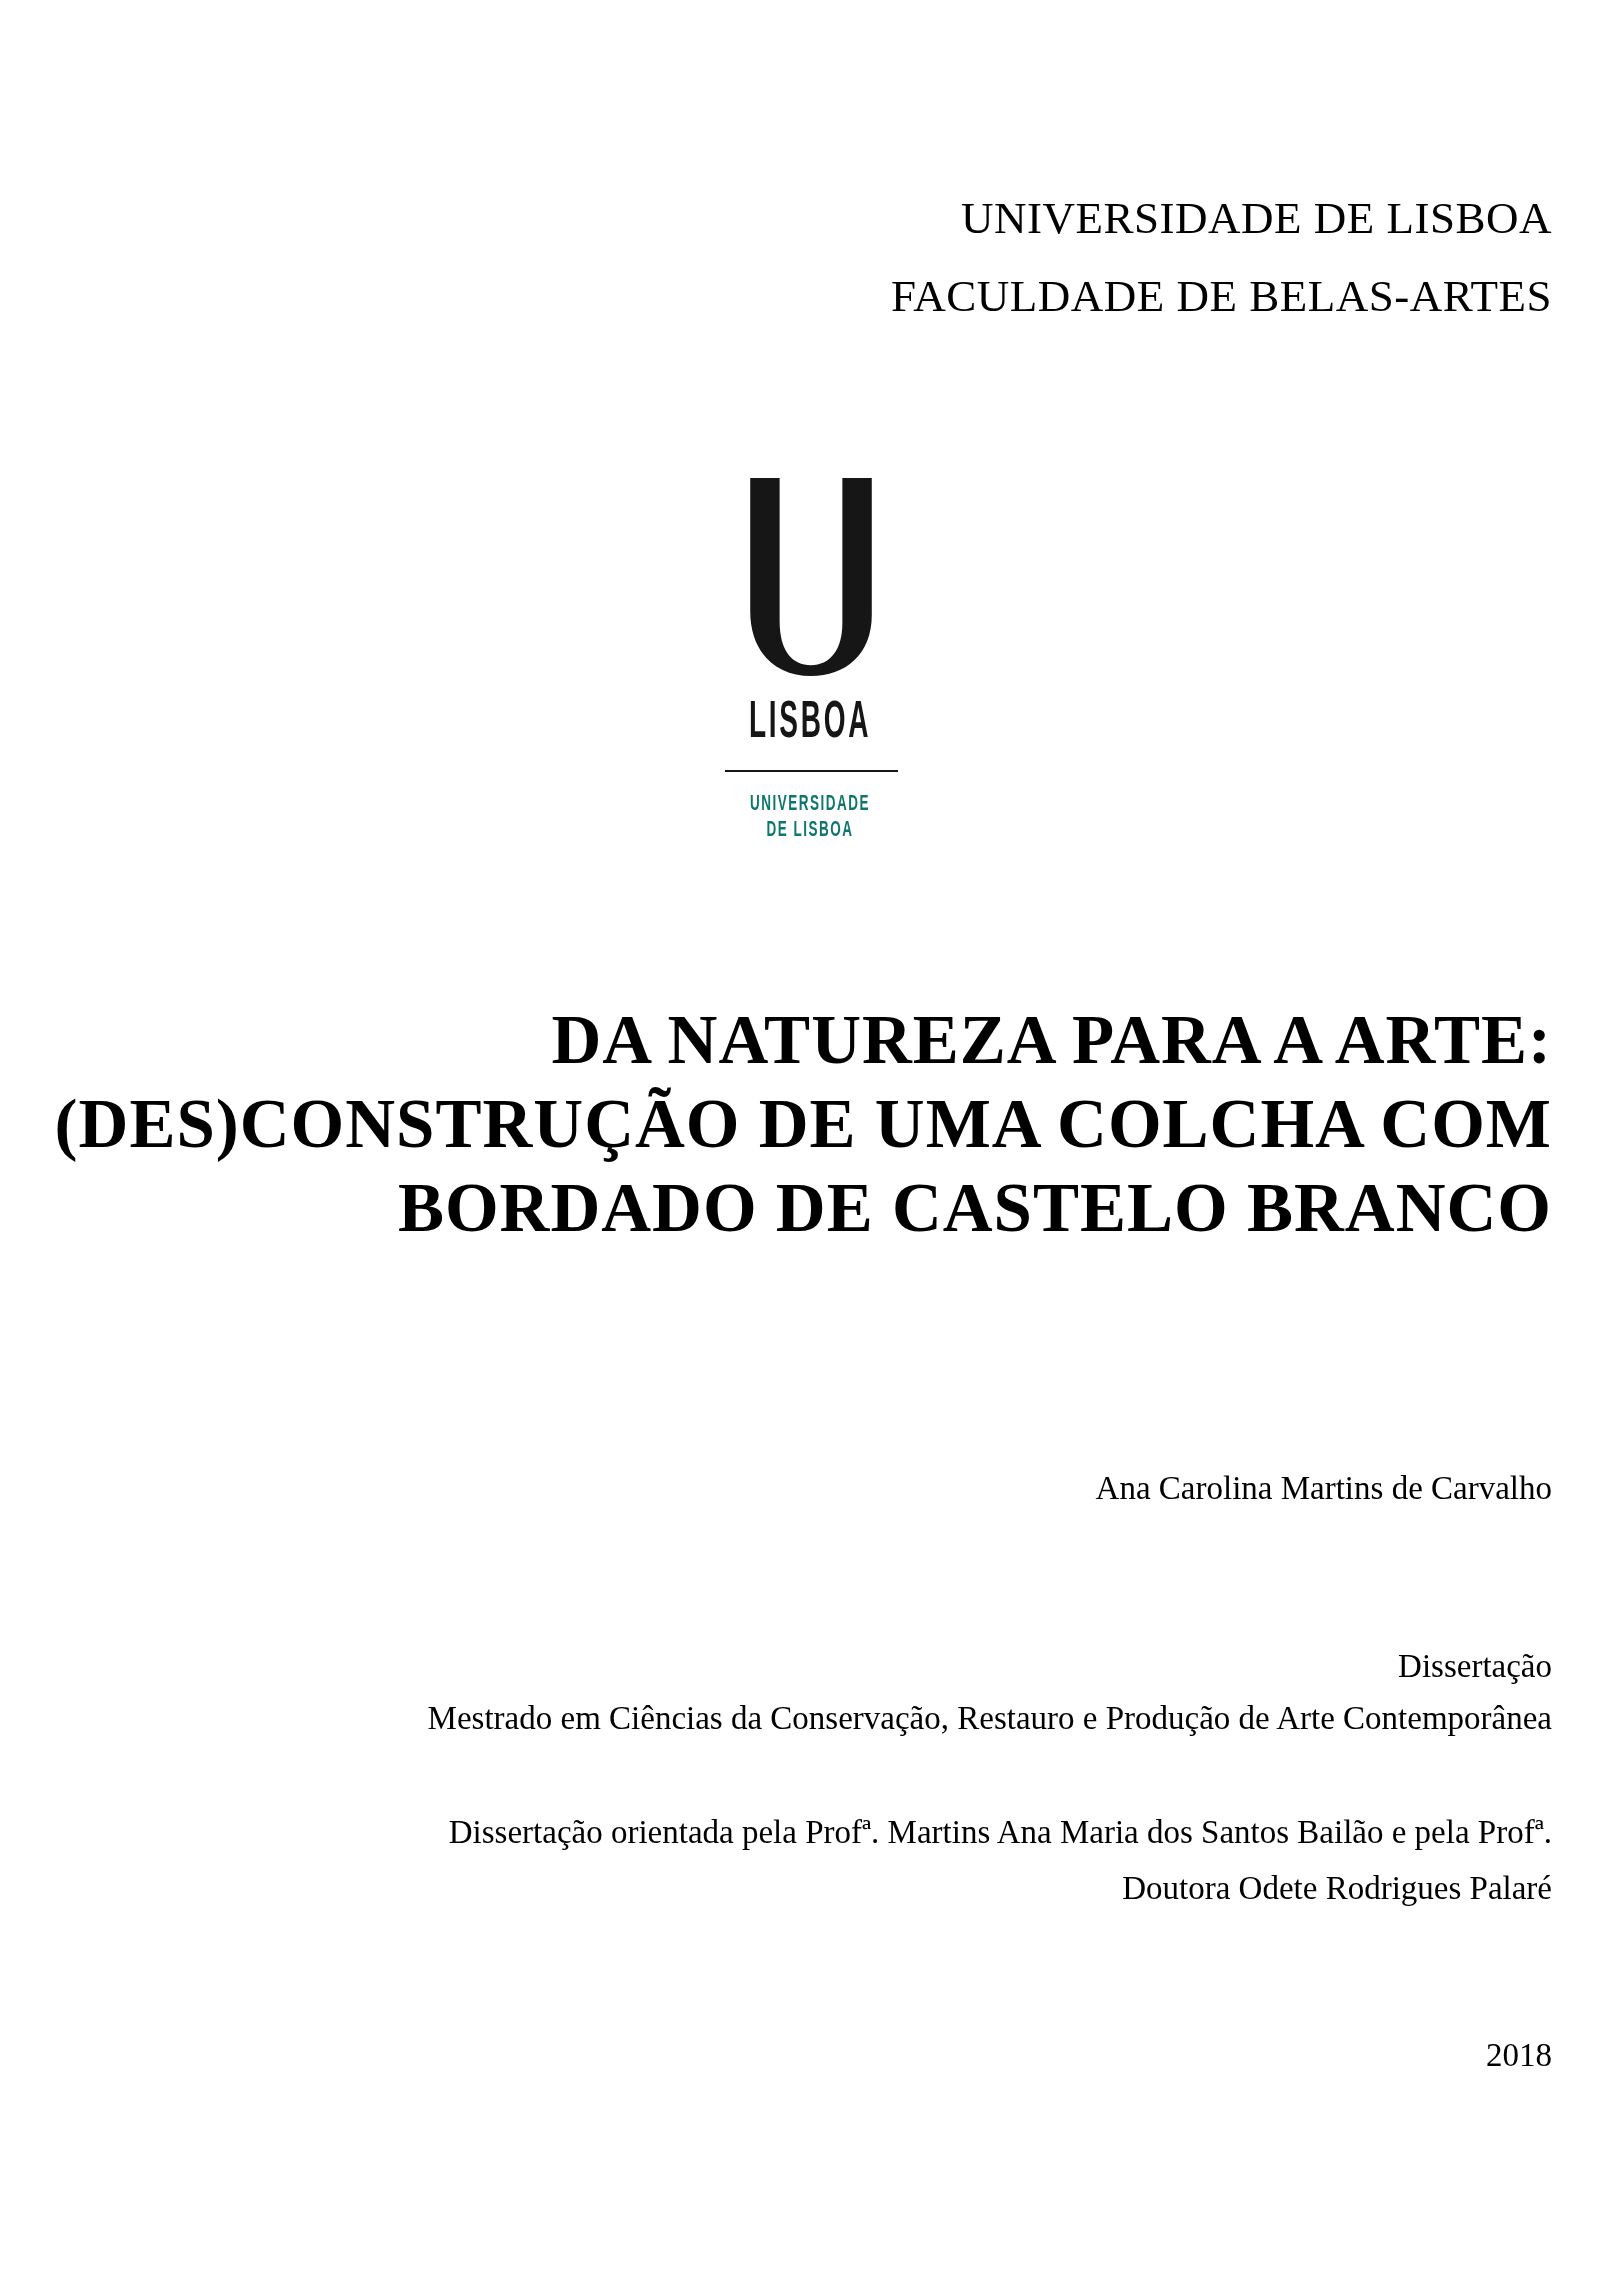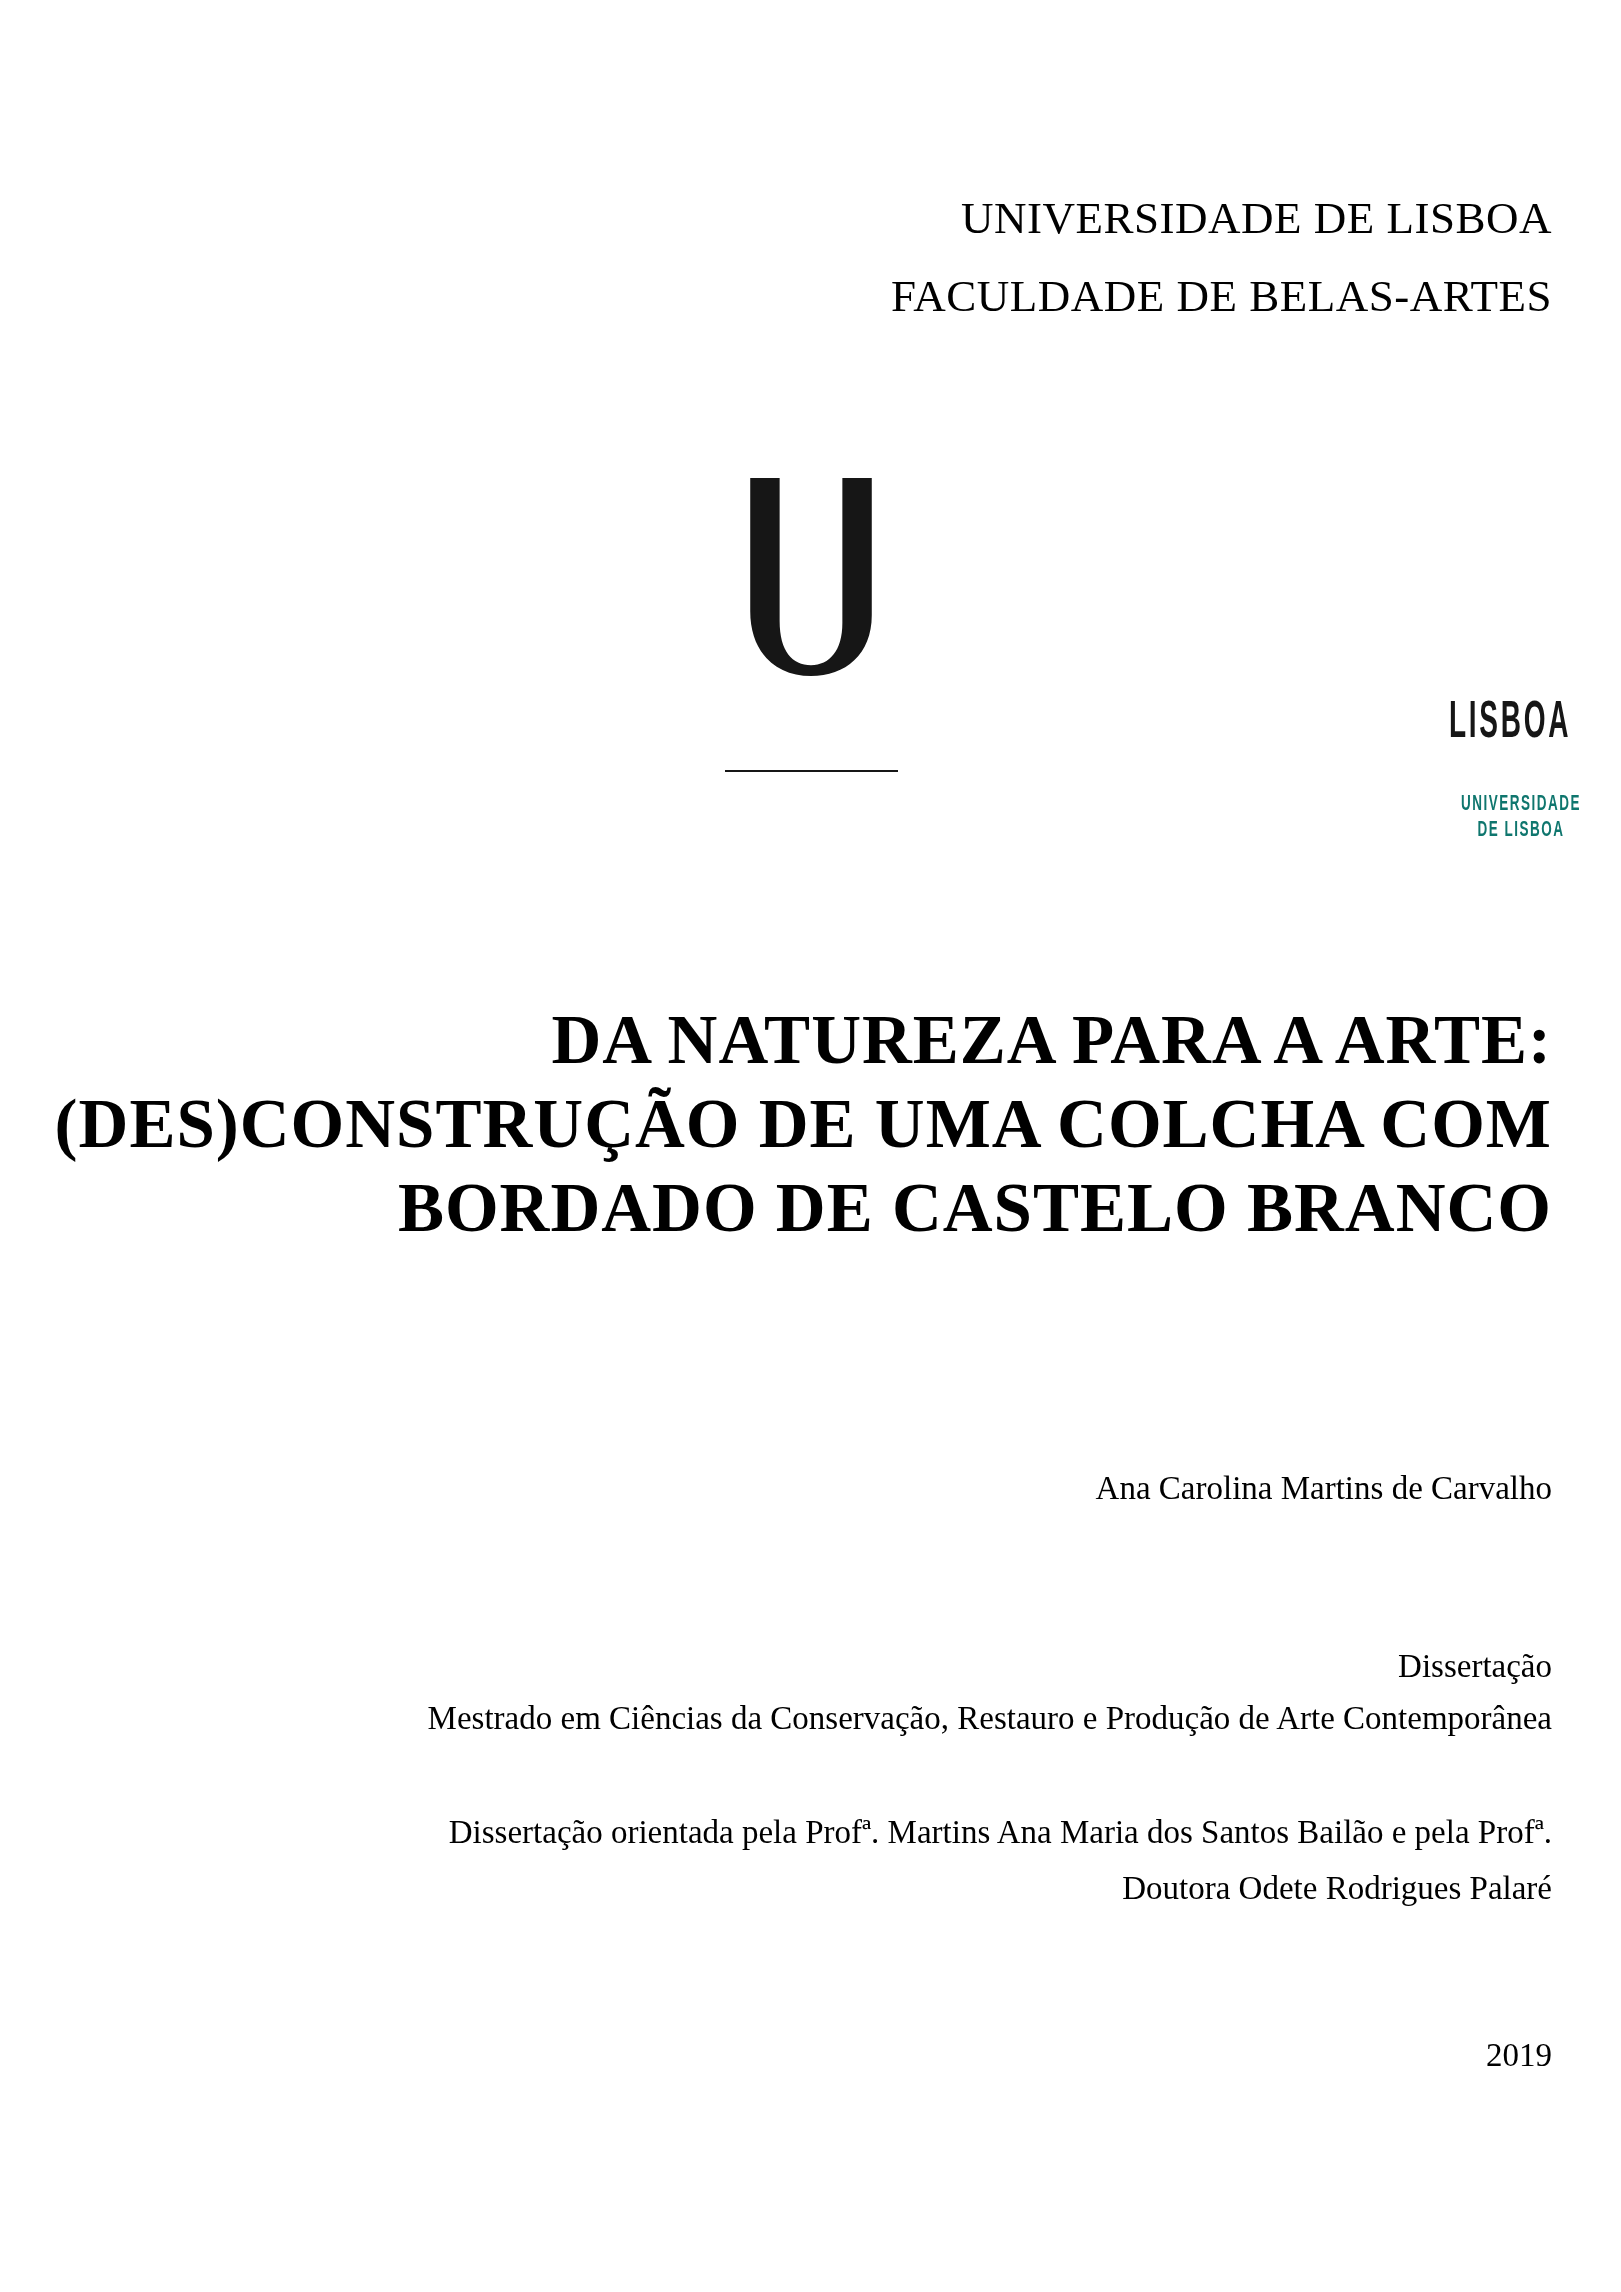--- a/index.html
+++ b/index.html
@@ -37,21 +37,21 @@
     left: 50%;
     margin-left: -61px;
     width: 122px;
     height: 198px;
   }
   .squeeze-wrap {
     position: absolute;
     left: 0;
     width: 1621px;
     display: flex;
-    justify-content: flex-end;
+    justify-content: center;
   }
   .squeeze {
     transform-origin: center;
     white-space: nowrap;
     display: inline-block;
   }
   .logo-wordmark {
     top: 694px;
     font-family: "Liberation Sans", sans-serif;
     font-weight: bold;
@@ -156,16 +156,16 @@
   <div class="c author">Ana Carolina Martins de Carvalho</div>
 
   <div class="c doc-type">Dissertação</div>
   <div class="c program">Mestrado em Ciências da Conservação, Restauro e Produção de Arte Contemporânea</div>
 
   <div class="c supervision">
     <div>Dissertação orientada pela Profª. Martins Ana Maria dos Santos Bailão e pela Profª.</div>
     <div>Doutora Odete Rodrigues Palaré</div>
   </div>
 
-  <div class="c year">2019</div>
+  <div class="c year">2018</div>
 
 </div>
 
 
 </body></html>

